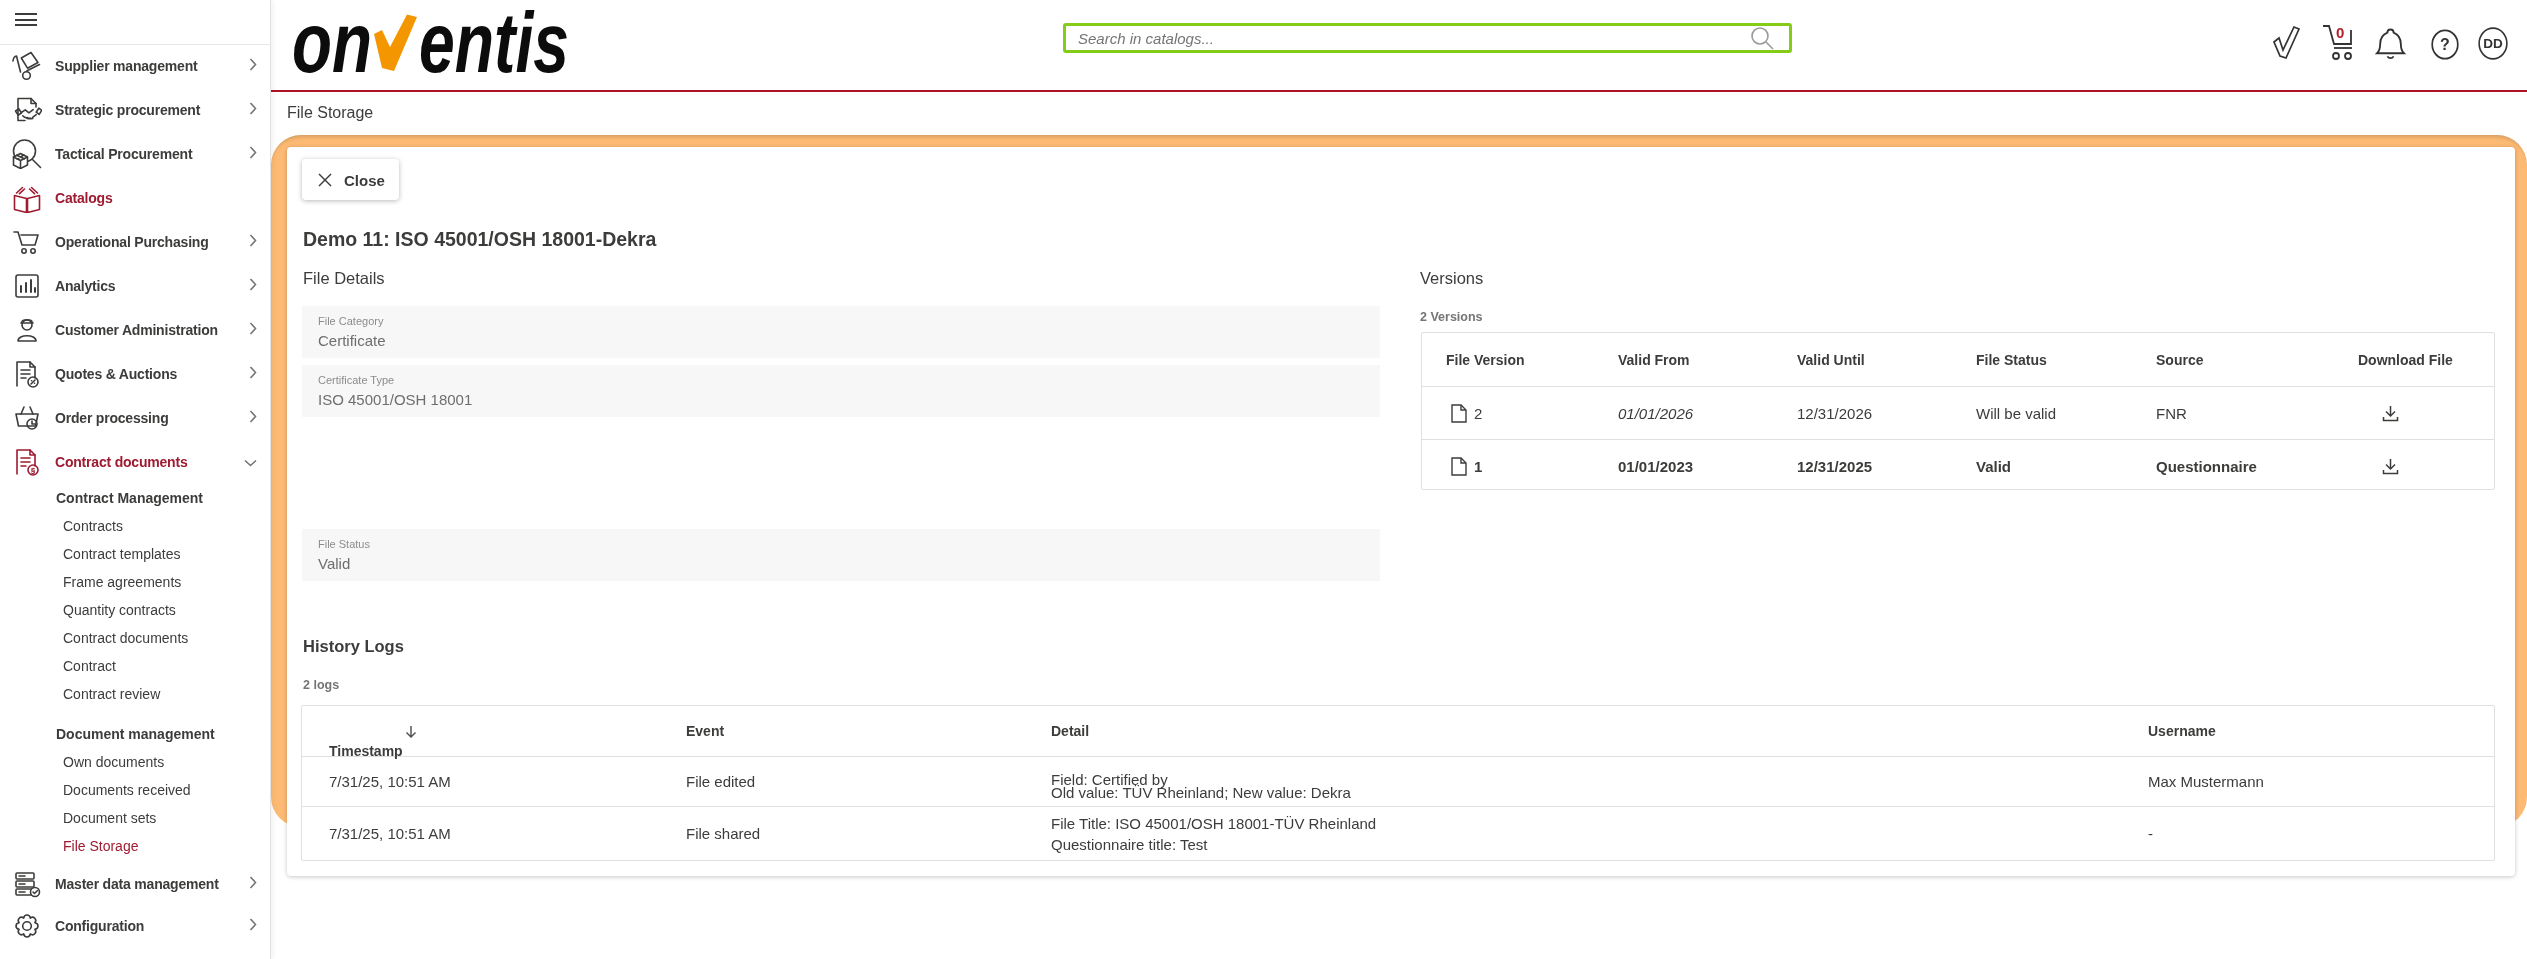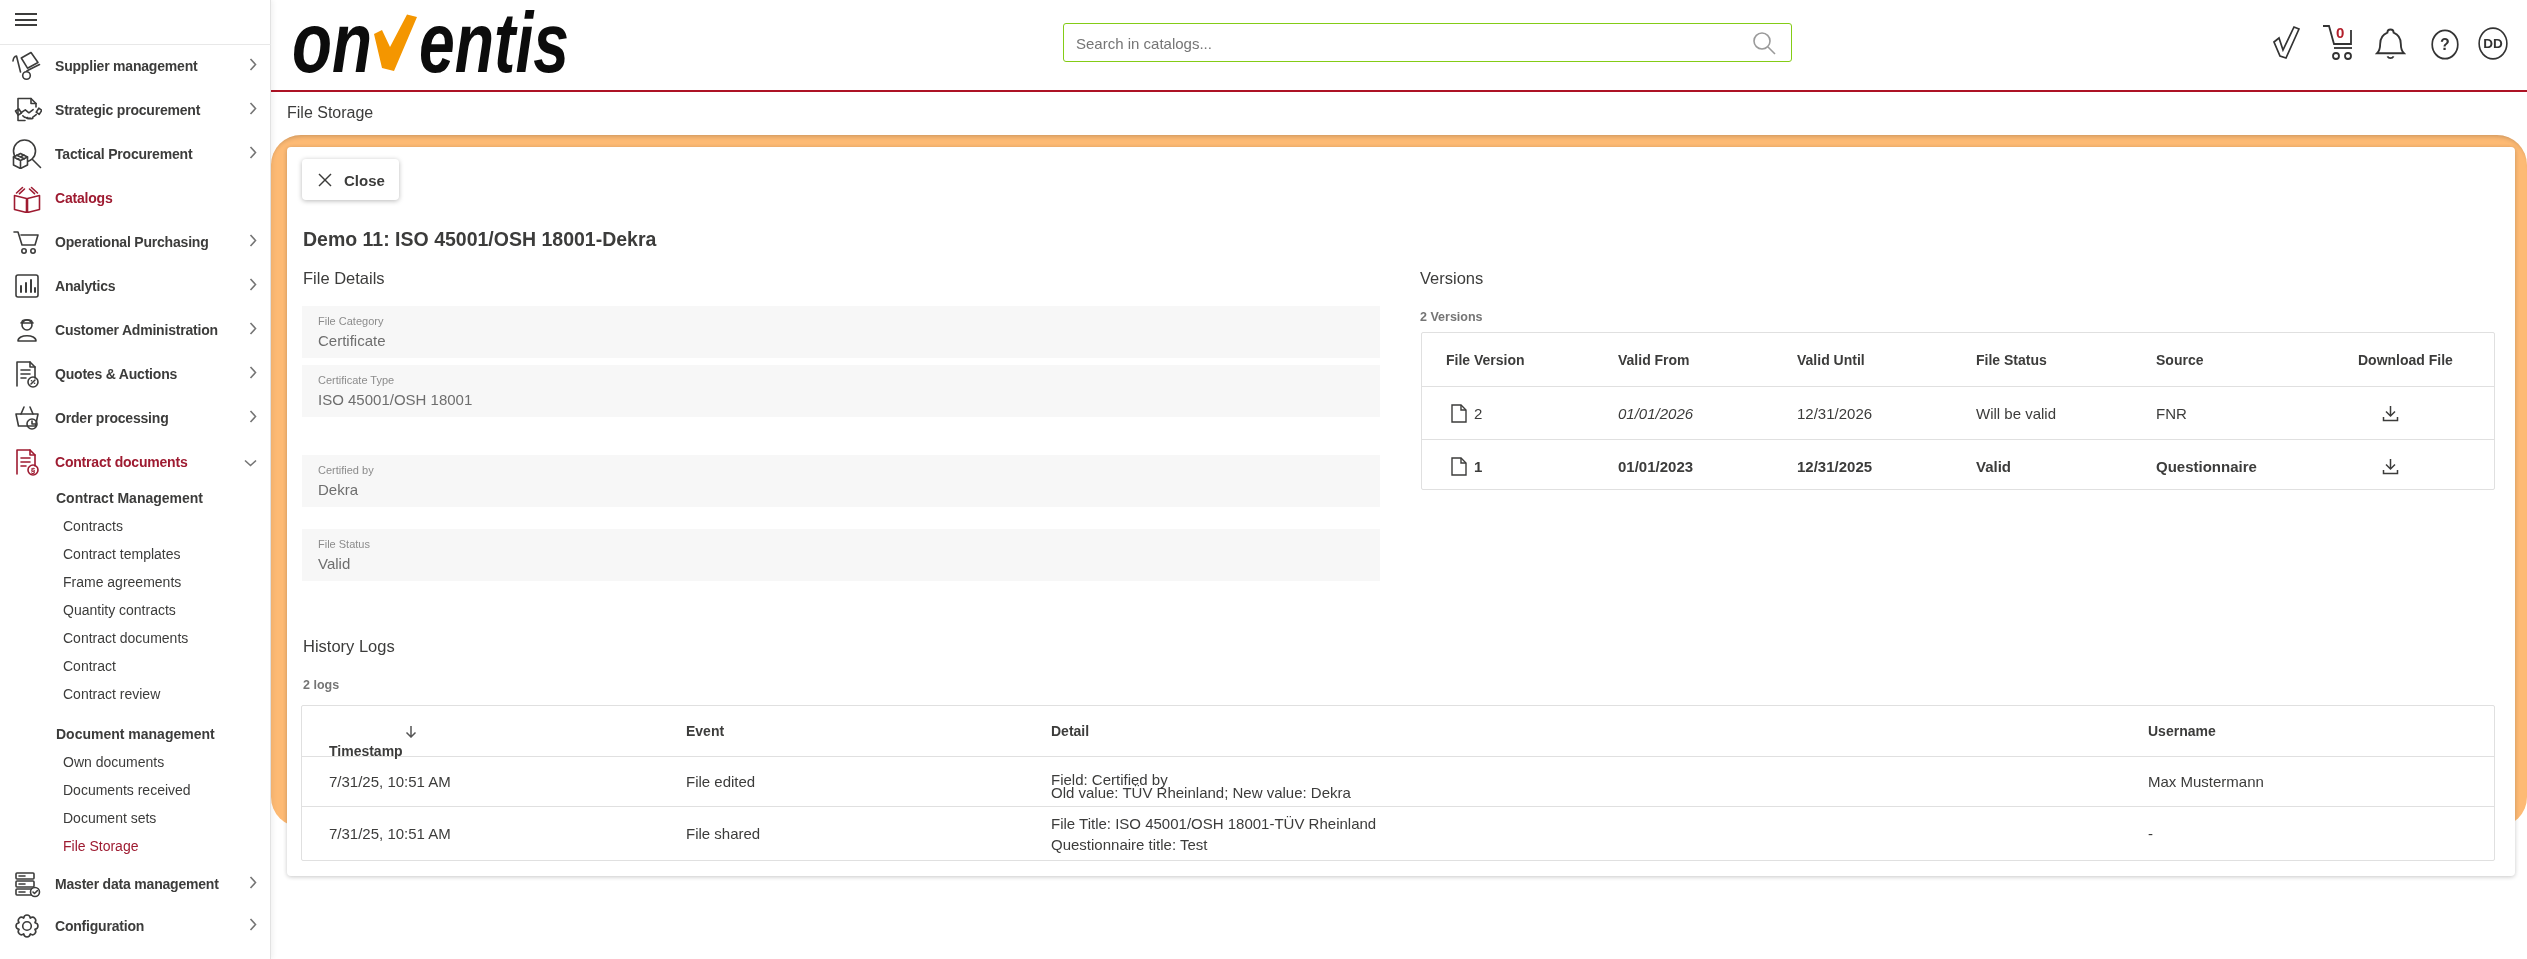--- a/index.html
+++ b/index.html
@@ -16,21 +16,21 @@
 .nav-item .lbl { position:absolute; left:55px; top:50%; transform:translateY(-50%); font-size:14px; letter-spacing:-0.2px; font-weight:bold; color:#3c3c3b; white-space:nowrap; }
 .nav-item .chev { position:absolute; right:14px; top:50%; transform:translateY(-50%); }
 .nav-item.active .lbl { color:#9e1b31; }
 .sub-head { position:absolute; left:56px; font-size:14px; font-weight:bold; color:#3c3c3b; transform:translateY(-50%); white-space:nowrap; }
 .sub-item { position:absolute; left:63px; font-size:14px; color:#3c3c3b; transform:translateY(-50%); white-space:nowrap; }
 .sub-item.active { color:#9e1b31; }
 
 
 #header { position:absolute; left:271px; top:0; width:2256px; height:92px; background:#fff; border-bottom:2px solid #ad1325; }
 #logo { position:absolute; left:20.5px; top:9px; }
-#search { position:absolute; left:792px; top:23px; width:729px; height:39px; border:1px solid #84cc16; border-radius:3px; }
+#search { position:absolute; left:792px; top:23px; width:729px; height:30px; border:3px solid #84cc16; border-radius:3px;font-style:italic; }
 #search .ph { position:absolute; left:12px; top:50%; transform:translateY(-50%); font-size:15px; color:#757575; }
 #search svg { position:absolute; right:14px; top:50%; transform:translateY(-50%); }
 .hicon { position:absolute; top:0; }
 
 
 #crumb { position:absolute; left:271px; top:91.5px; width:2256px; height:43px; background:#fff; }
 #crumb .t { position:absolute; left:16px; top:50%; transform:translateY(-50%); font-size:16px; color:#3c3c3b; }
 
 
 #content { position:absolute; left:271px; top:135px; width:2256px; height:692px; background:#fdba74; box-shadow:inset 0 5px 5px -4px rgba(0,0,0,.22);border-radius:30px; }
@@ -124,24 +124,20 @@
 
       <div class="sect" style="left:16px; top:122px;">File Details</div>
       <div class="fbox" style="top:159px;">
           <div class="l">File Category</div>
           <div class="v">Certificate</div>
         </div>
       <div class="fbox" style="top:218px;">
           <div class="l">Certificate Type</div>
           <div class="v">ISO 45001/OSH 18001</div>
         </div>
-      <div class="fbox" style="top:308px;">
-          <div class="l">Certified by</div>
-          <div class="v">Dekra</div>
-        </div>
       <div class="fbox" style="top:382px;">
           <div class="l">File Status</div>
           <div class="v">Valid</div>
         </div>
 
       <div class="sect" style="left:1133px; top:122px;">Versions</div>
       <div class="count" style="left:1133px; top:163px;">2 Versions</div>
 
       <div class="tbl" id="vtbl" style="left:1134px; top:185px; width:1074px; height:158px;">
         <div class="hline" style="top:53px;"></div>
@@ -175,21 +171,21 @@
         <div class="ctx bold" style="left:196px; top:133px;">01/01/2023</div>
         <div class="ctx bold" style="left:375px; top:133px;">12/31/2025</div>
         <div class="ctx bold" style="left:554px; top:133px;">Valid</div>
         <div class="ctx bold" style="left:734px; top:133px;">Questionnaire</div>
         <svg style="position:absolute; left:960px; top:125px;" width="17" height="17" viewBox="0 0 17 17" fill="none" stroke="#3c3c3b" stroke-width="1.5">
             <path d="M8.5 1 v9 M4 6.5 l4.5 4.5 4.5 -4.5"></path>
             <path d="M1.5 12 v3.5 h14 v-3.5"></path>
           </svg>
       </div>
 
-      <div class="sect" style="left:16px; top:490px;">History Logs</div>
+      <div class="sect" style="left:16px; top:490px;font-weight:bold;">History Logs</div>
       <div class="count" style="left:16px; top:531px;">2 logs</div>
 
       <div class="tbl" id="htbl" style="left:14px; top:558px; width:2194px; height:156px;">
         <div class="hline" style="top:50px;"></div>
         <div class="hline" style="top:100px;"></div>
         <div class="htx" style="left:27px; top:25px;margin-top:20px;">Timestamp</div>
         <svg style="position:absolute; left:103px; top:19px;" width="12" height="13" viewBox="0 0 12 13" fill="none" stroke="#555" stroke-width="1.5">
             <path d="M6 1 v10.5 M1.5 7.5 l4.5 4.5 4.5 -4.5"></path>
           </svg>
         <div class="htx" style="left:384px; top:25px;">Event</div>

